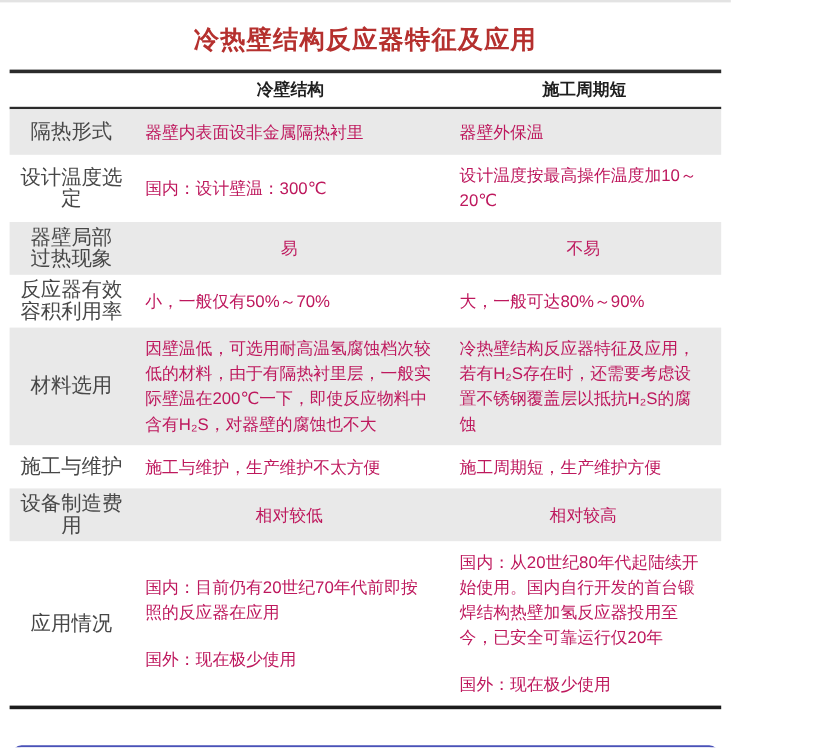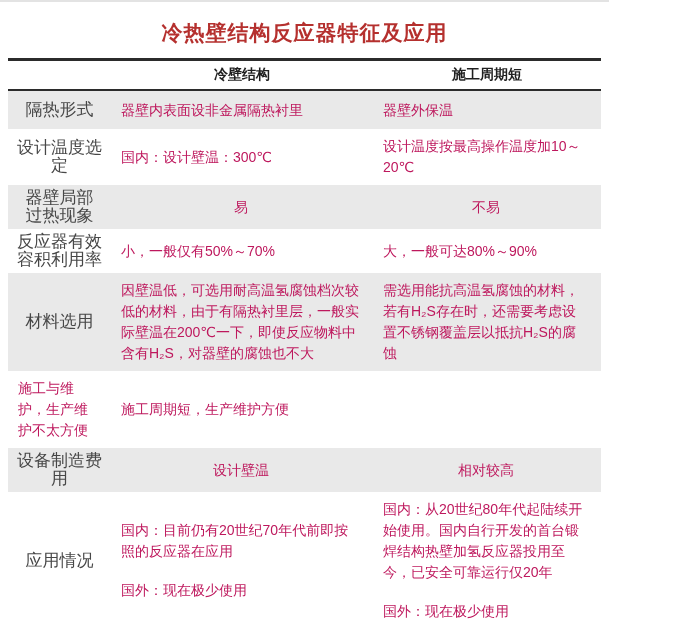--- a/index.html
+++ b/index.html
@@ -127,35 +127,36 @@
           <div class="cell">
             <p>大，一般可达80%～90%</p>
           </div>
         </div>
         <div class="trow">
           <div class="cell-label"><span>材料选用</span></div>
           <div class="cell">
             <p>因壁温低，可选用耐高温氢腐蚀档次较低的材料，由于有隔热衬里层，一般实际壁温在200℃一下，即使反应物料中含有H₂S，对器壁的腐蚀也不大</p>
           </div>
           <div class="cell">
-            <p>需选用能抗高温氢腐蚀的材料，若有H₂S存在时，还需要考虑设置不锈钢覆盖层以抵抗H₂S的腐蚀</p>
+            <p>冷热壁结构反应器特征及应用，若有H₂S存在时，还需要考虑设置不锈钢覆盖层以抵抗H₂S的腐蚀</p>
           </div>
         </div>
         <div class="trow">
+          <div class="cell-label"><span>施工与维护</span></div>
           <div class="cell">
             <p>施工与维护，生产维护不太方便</p>
           </div>
           <div class="cell">
             <p>施工周期短，生产维护方便</p>
           </div>
         </div>
         <div class="trow">
           <div class="cell-label"><span>设备制造费用</span></div>
           <div class="cell center">
-            <p>设计壁温</p>
+            <p>相对较低</p>
           </div>
           <div class="cell center">
             <p>相对较高</p>
           </div>
         </div>
         <div class="trow spaced">
           <div class="cell-label"><span>应用情况</span></div>
           <div class="cell">
             <p>国内：目前仍有20世纪70年代前即按照的反应器在应用</p>
             <p>国外：现在极少使用</p>

